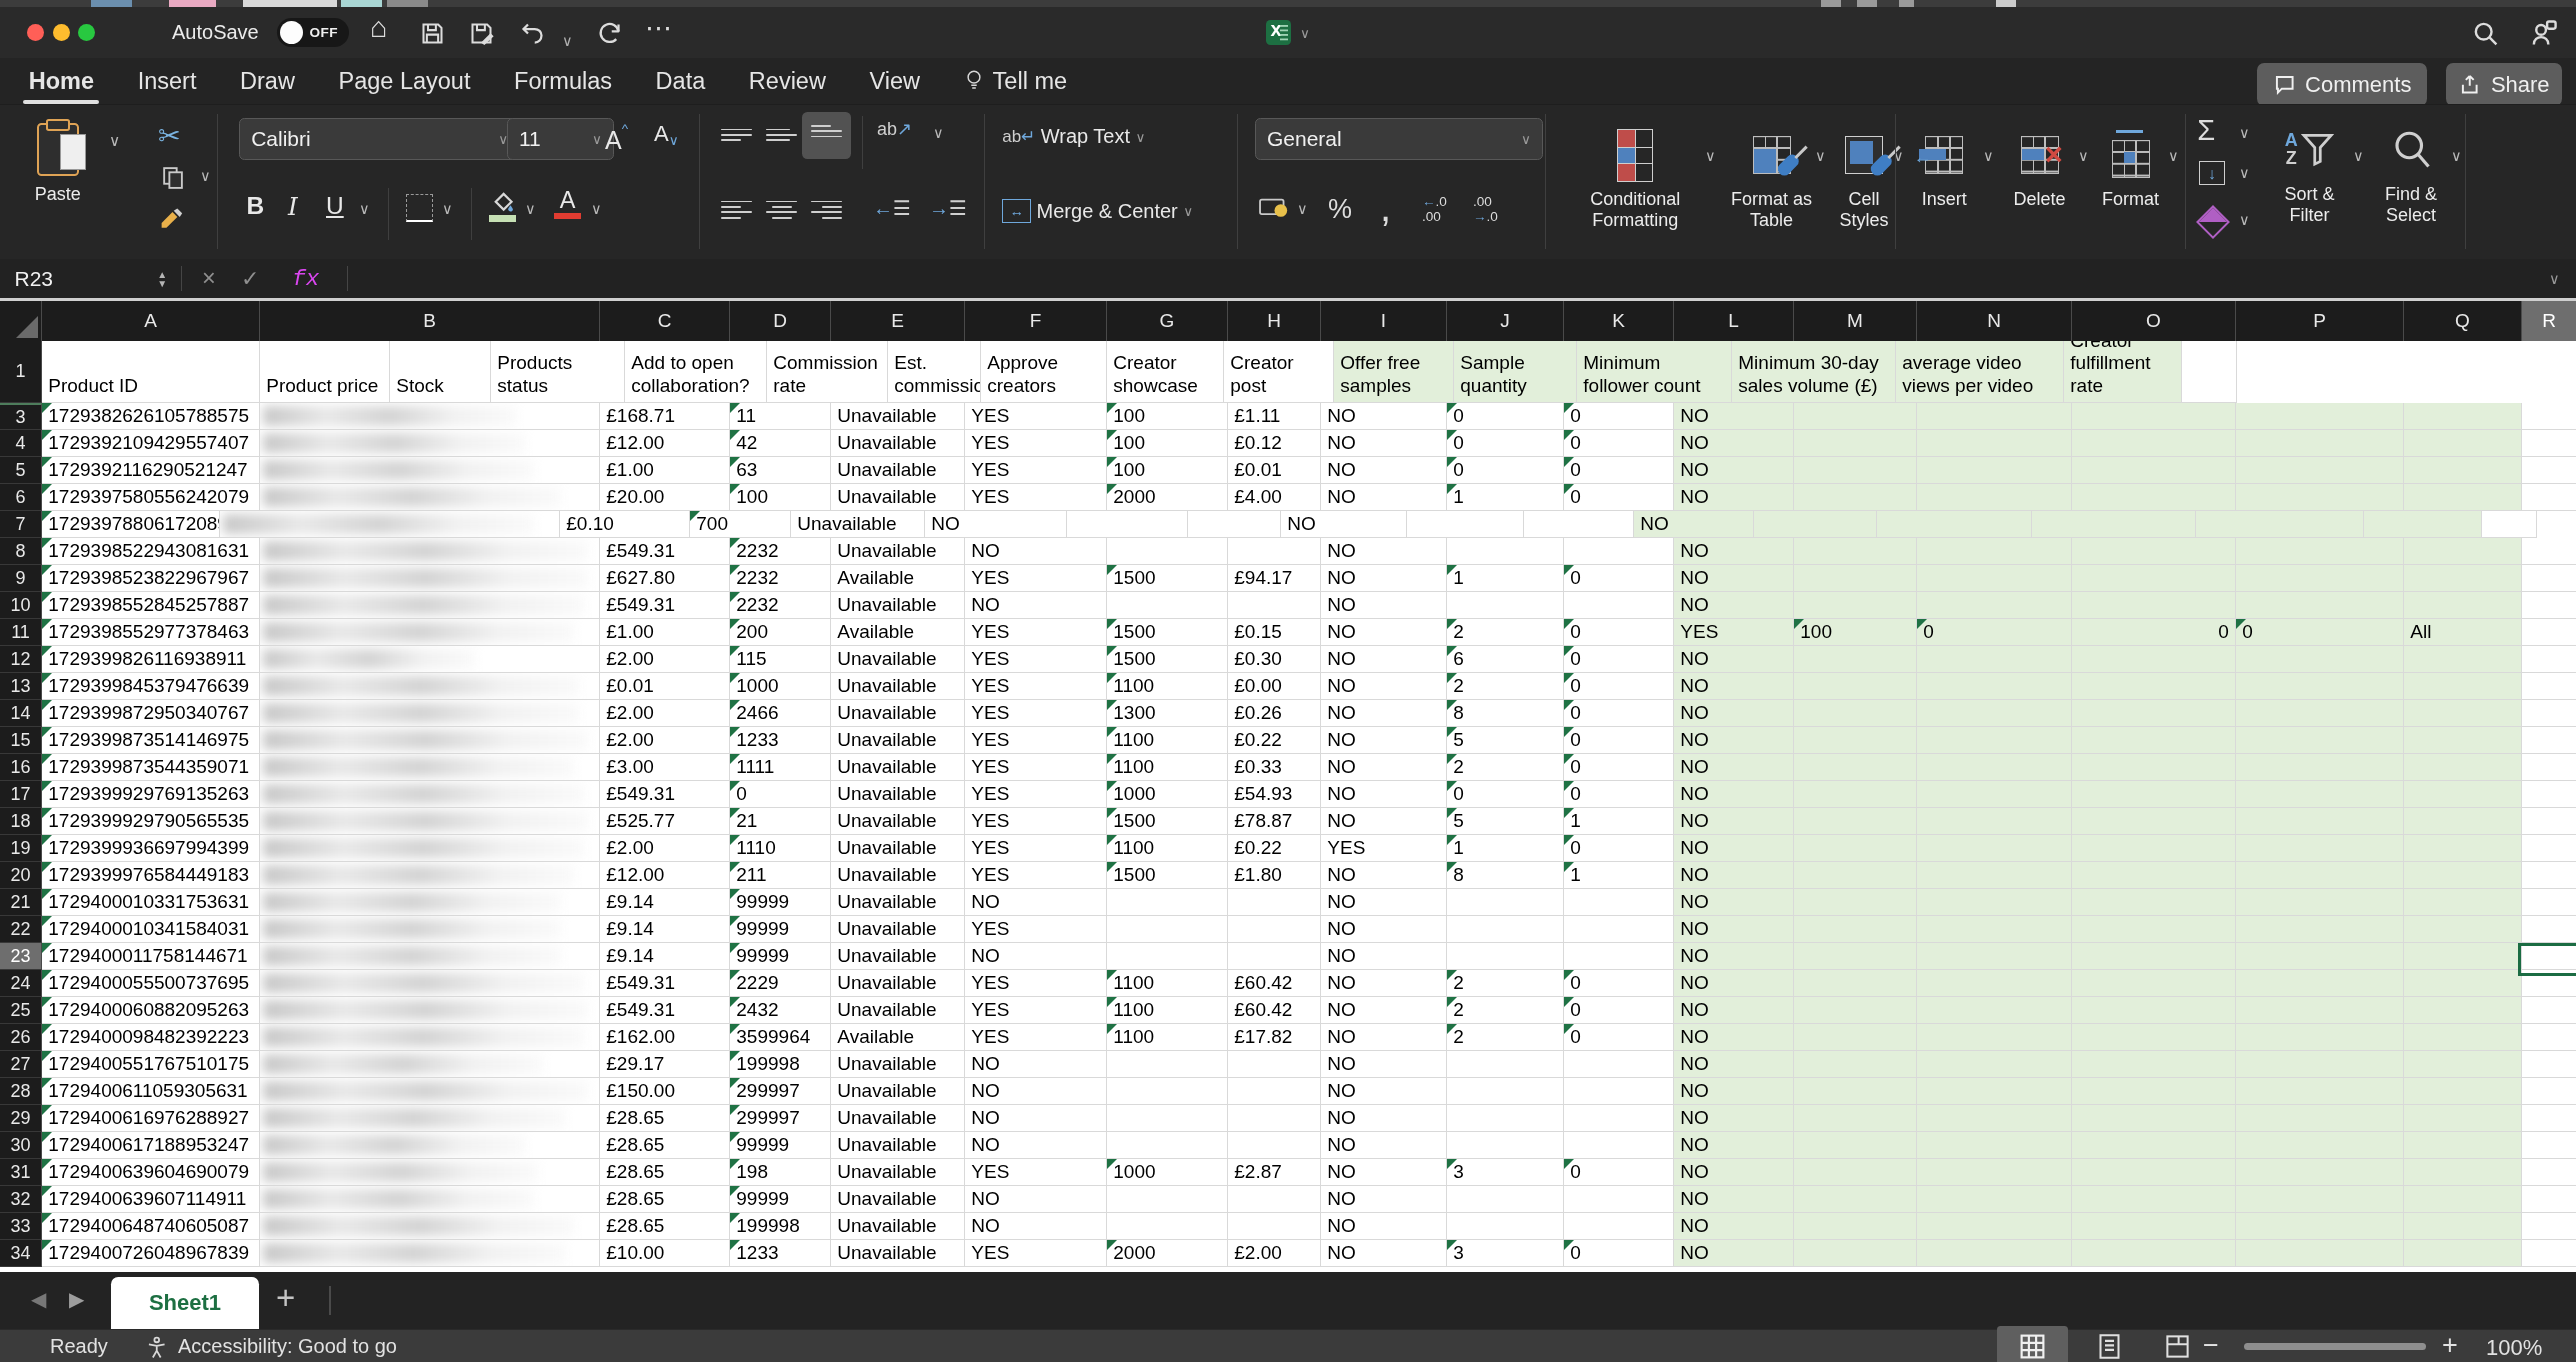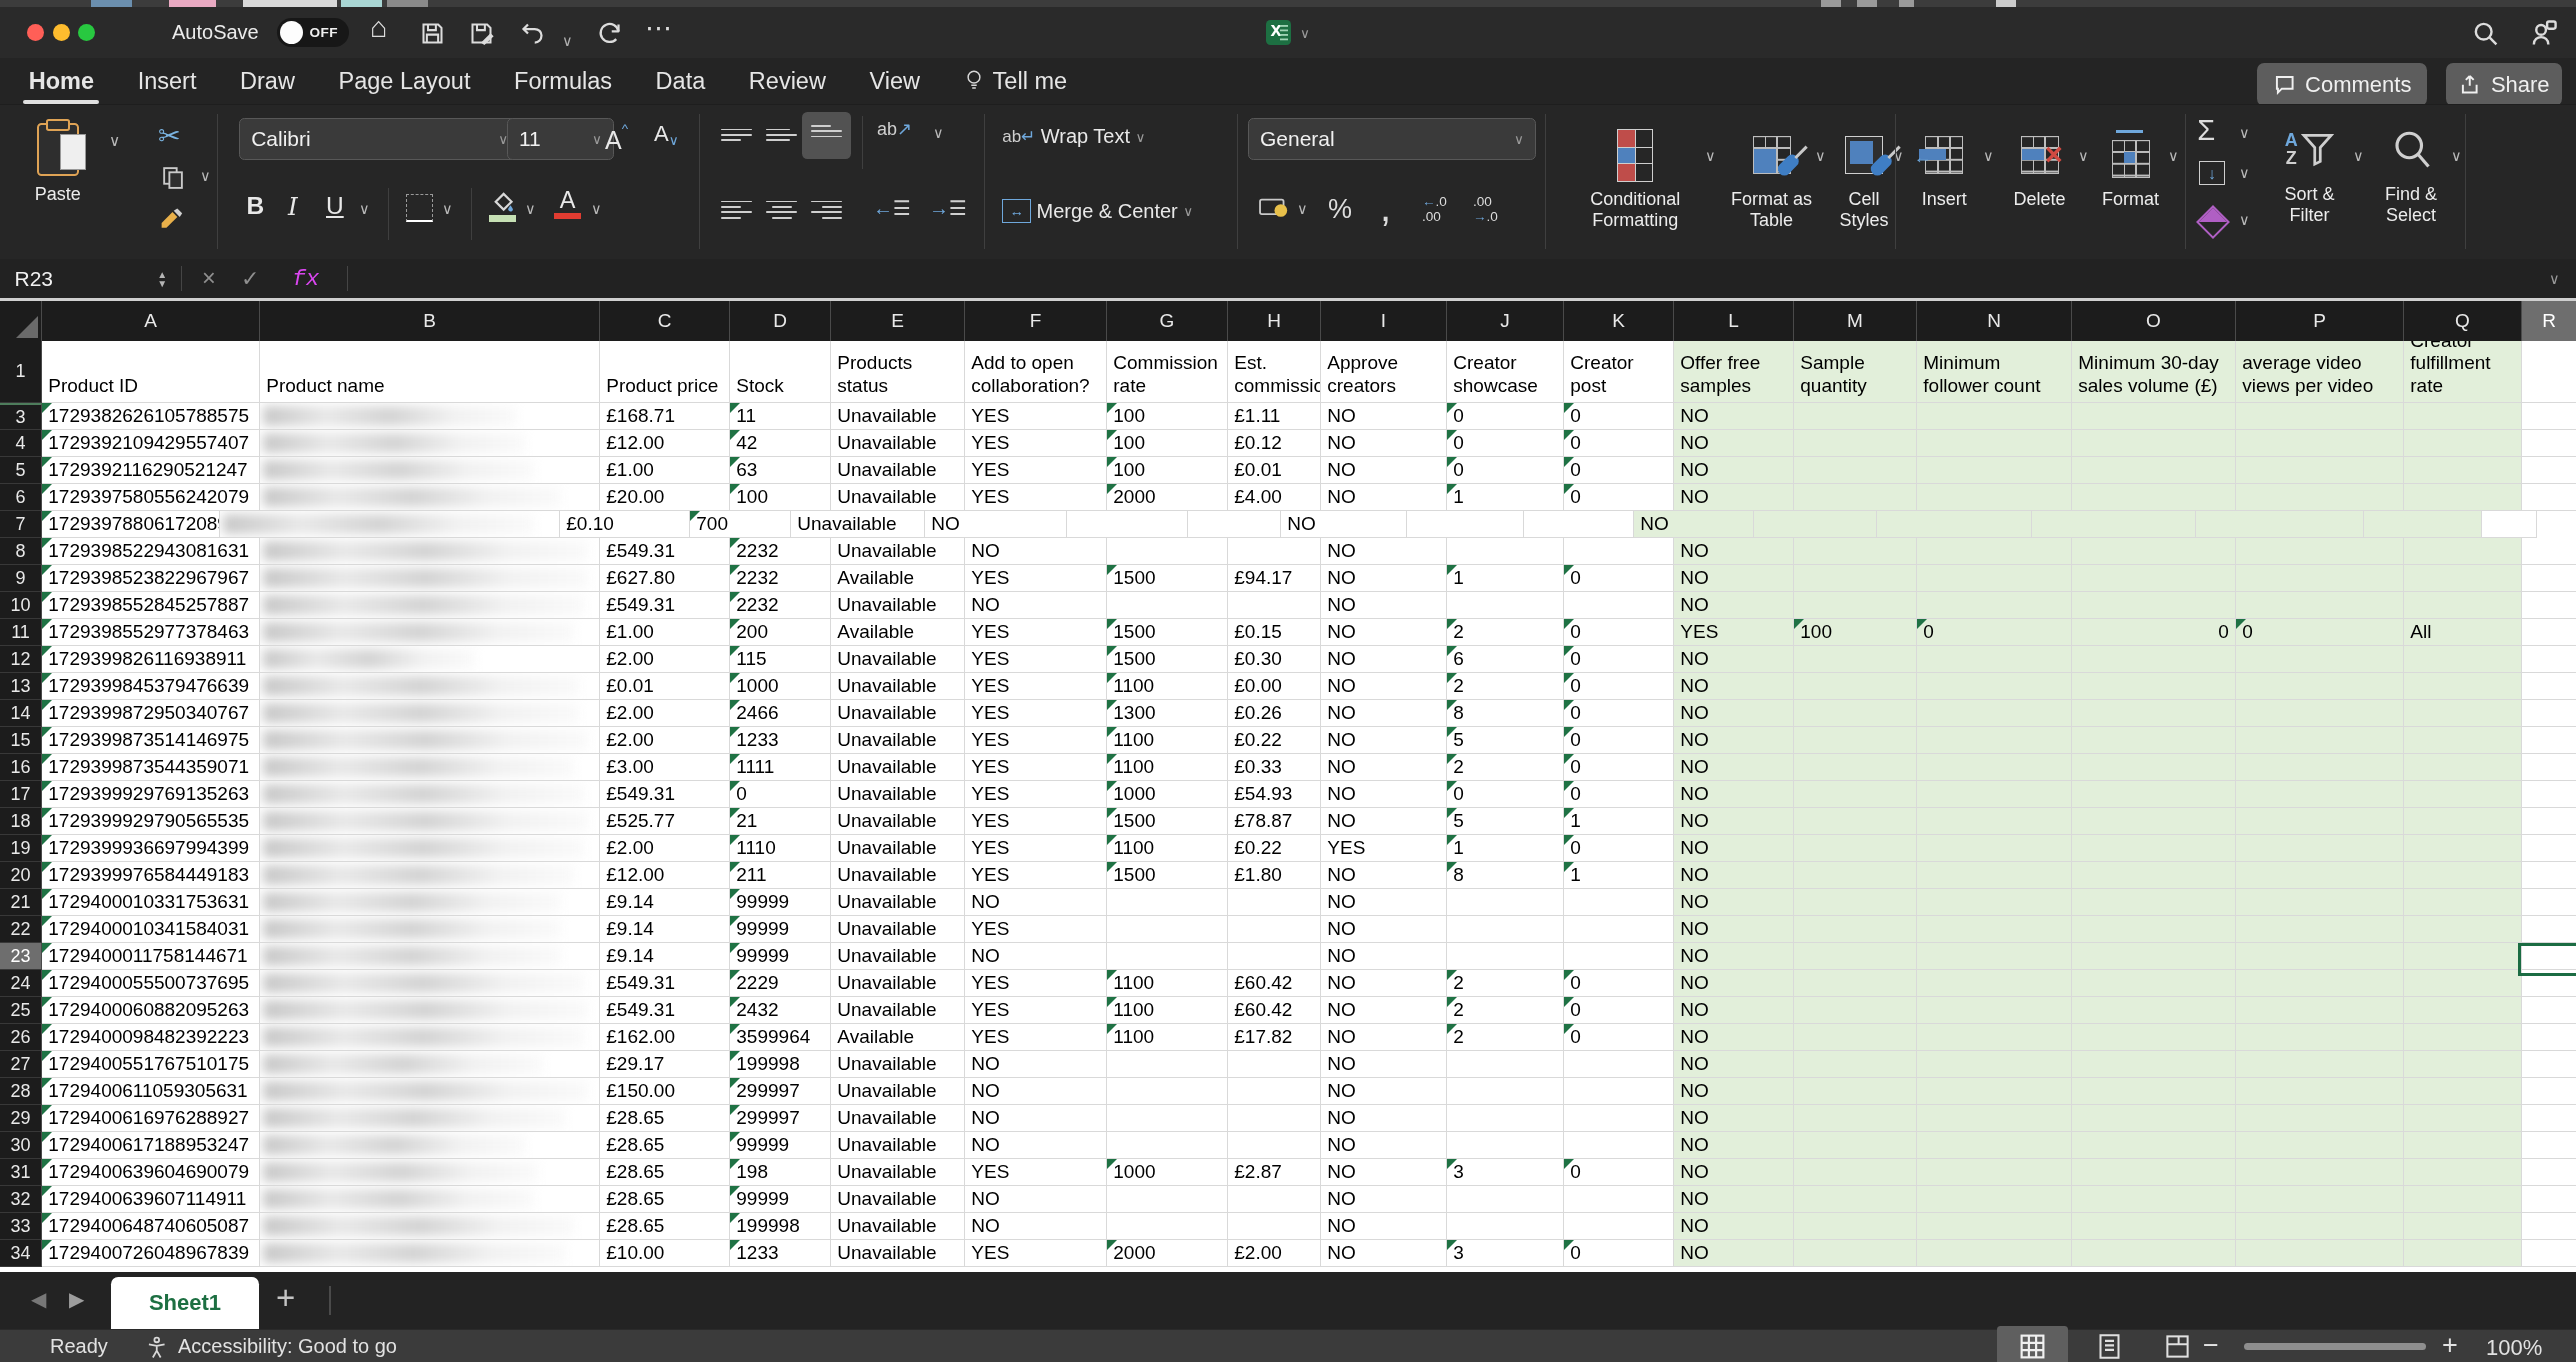--- a/index.html
+++ b/index.html
@@ -321,21 +321,21 @@
       </div>
       <div class="sbtn" style="position:absolute;left:7.2px;top:94px">
         <span style="width:27px;height:22px;border:1.8px solid #6fa8dc;display:inline-flex;align-items:center;justify-content:center;color:#6fa8dc;font-size:14.5px">↔</span>
         <span style="font-size:20px">Merge &amp; Center</span>
         <span class="chev">∨</span>
       </div>
     </div>
     <div class="vdiv" style="left:1237px"></div>
 
     <div class="rg" style="left:1248px;width:290px">
-      <div class="combo" style="position:absolute;left:0;top:12.7px;width:264px;height:40px">
+      <div class="combo" style="position:absolute;left:7px;top:12.7px;width:264px;height:40px">
         <span>General</span>
           <span class="chev">∨</span>
       </div>
       <div style="position:absolute;left:11px;top:91px">
         <svg width="31" height="23.5" viewBox="0 0 34 26">
             <rect x="1" y="4" width="26" height="16" rx="2" fill="none" stroke="#c9c9c9" stroke-width="2"></rect>
             <circle cx="24" cy="16" r="7" fill="#e8c04a"></circle>
           </svg>
       </div>
       <div style="position:absolute;left:49px;top:96px;color:#b9b9b9;font-size:14.5px">∨</div>
@@ -485,23 +485,20 @@
         <div class="ghcell" style="width:155px">N</div>
         <div class="ghcell" style="width:164px">O</div>
         <div class="ghcell" style="width:168px">P</div>
         <div class="ghcell" style="width:118px">Q</div>
         <div class="ghcell sel" style="width:55px">R</div>
       </div>
       <div class="grow">
         <div class="rh" style="height:62px">1</div>
         <div class="cell hdr1" style="width:218px;height:62px">
           <span>Product ID</span>
-        </div>
-        <div class="cell hdr1" style="width:340px;height:62px">
-          <span>Product name</span>
         </div>
         <div class="cell hdr1" style="width:130px;height:62px">
           <span>Product price</span>
         </div>
         <div class="cell hdr1" style="width:101px;height:62px">
           <span>Stock</span>
         </div>
         <div class="cell hdr1" style="width:134px;height:62px">
           <span>Products status</span>
         </div>

